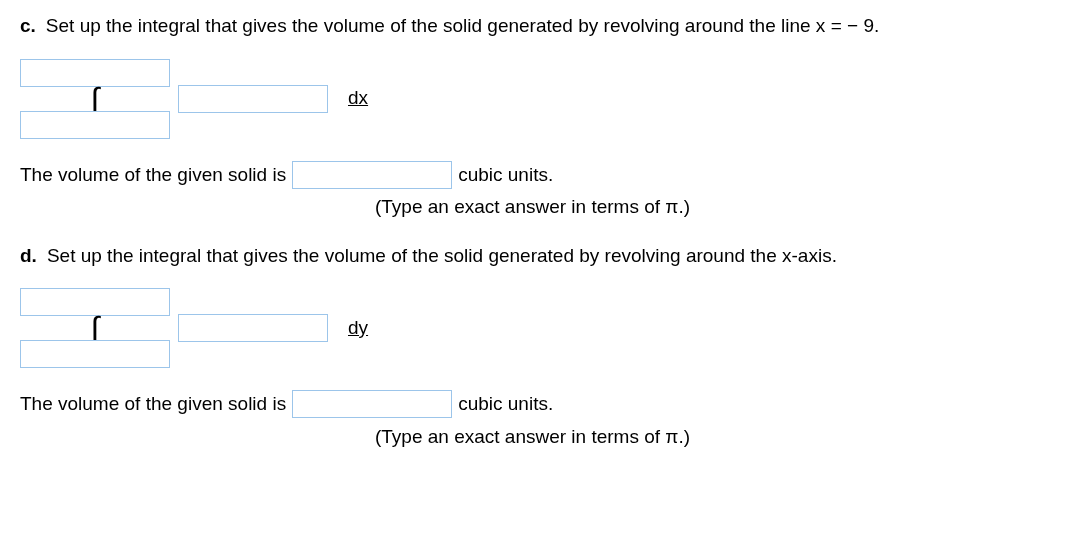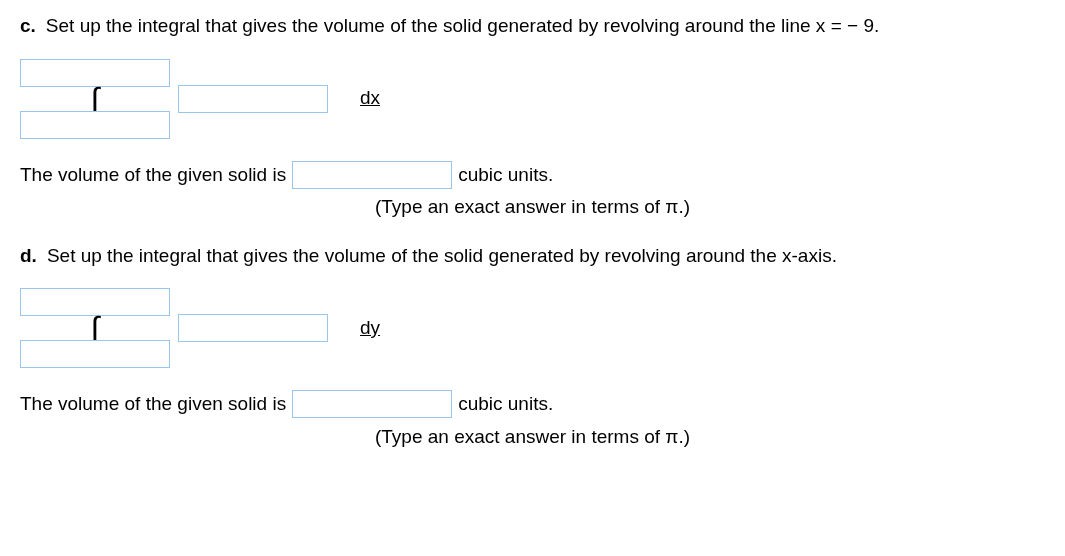--- a/index.html
+++ b/index.html
@@ -50,21 +50,21 @@
     .answer-row {
       margin-bottom: 4px;
       display: flex;
       align-items: flex-start;
       flex-wrap: wrap;
     }
     .hint-row {
       margin-bottom: 20px;
       text-align: center;
     }
-    .differential { margin-left: 22px; text-decoration: underline; }
+    .differential { margin-left: 10px; text-decoration: underline; }
   </style>
 </head>
 <body>
 
 <div class="question-header">
   <span class="question-letter">c.</span>
   <span>Set up the integral that gives the volume of the solid generated by revolving around the line x = − 9.</span>
 </div>
 
 <div class="integral-row">

